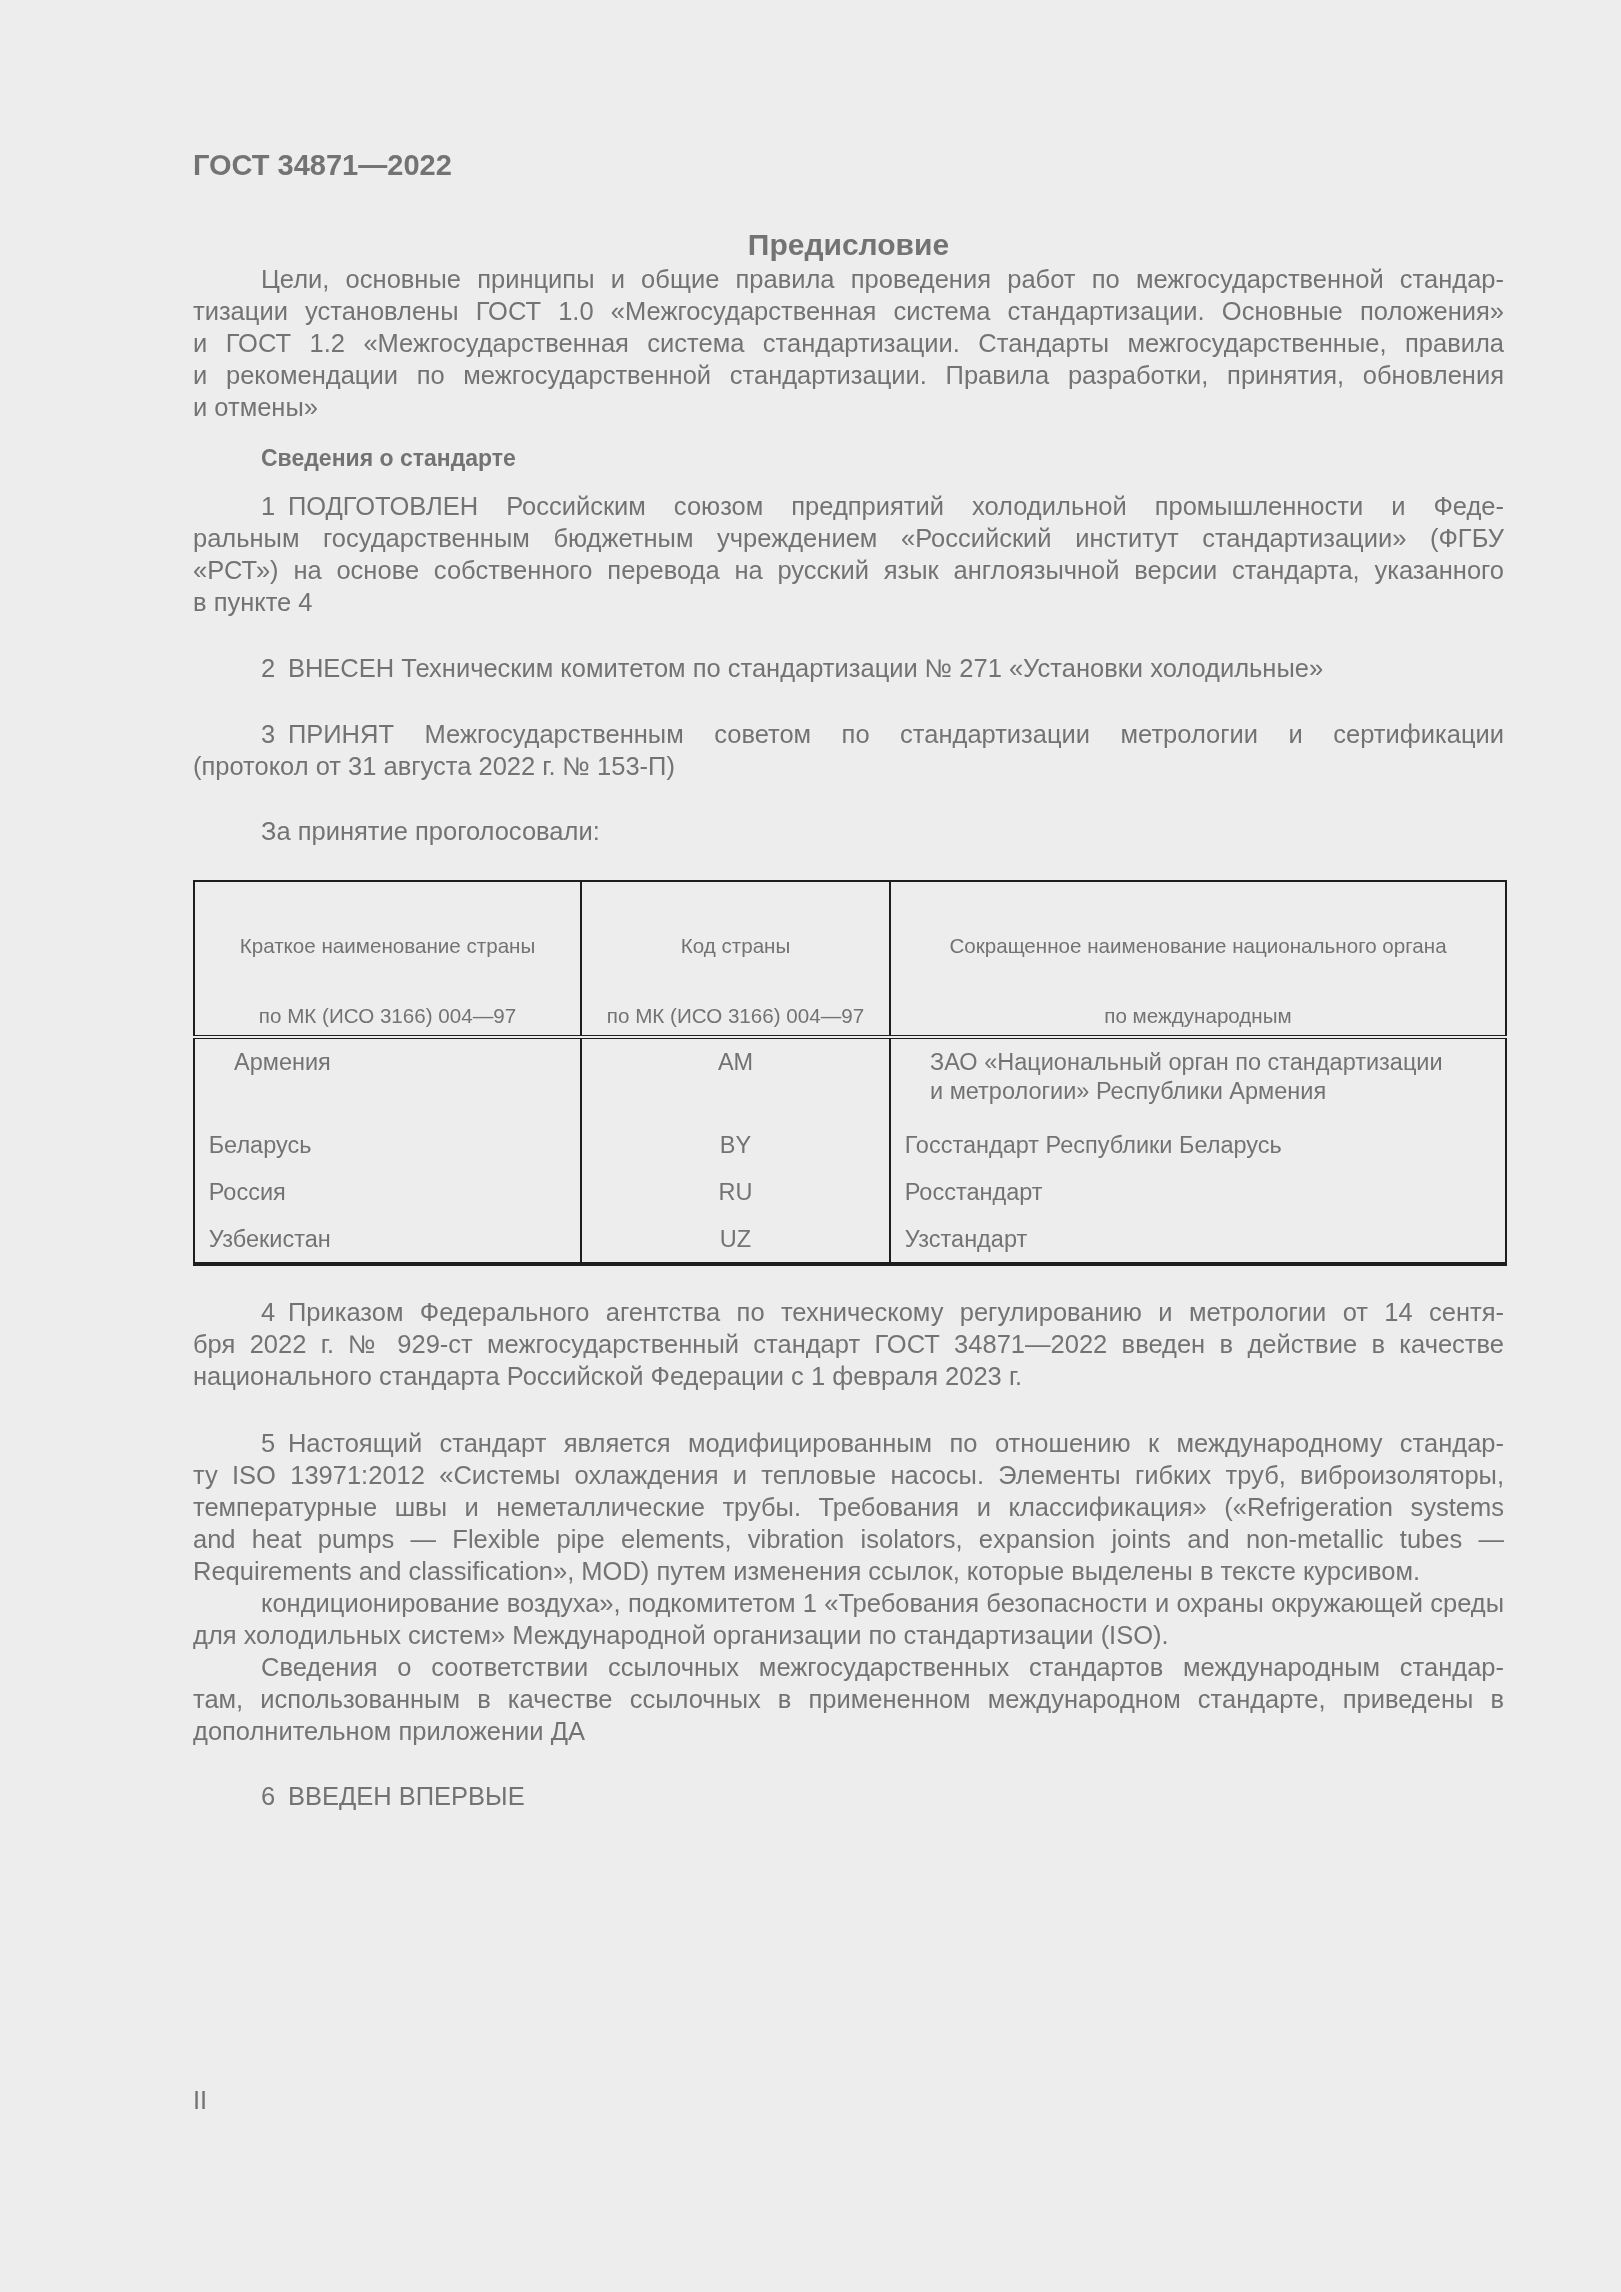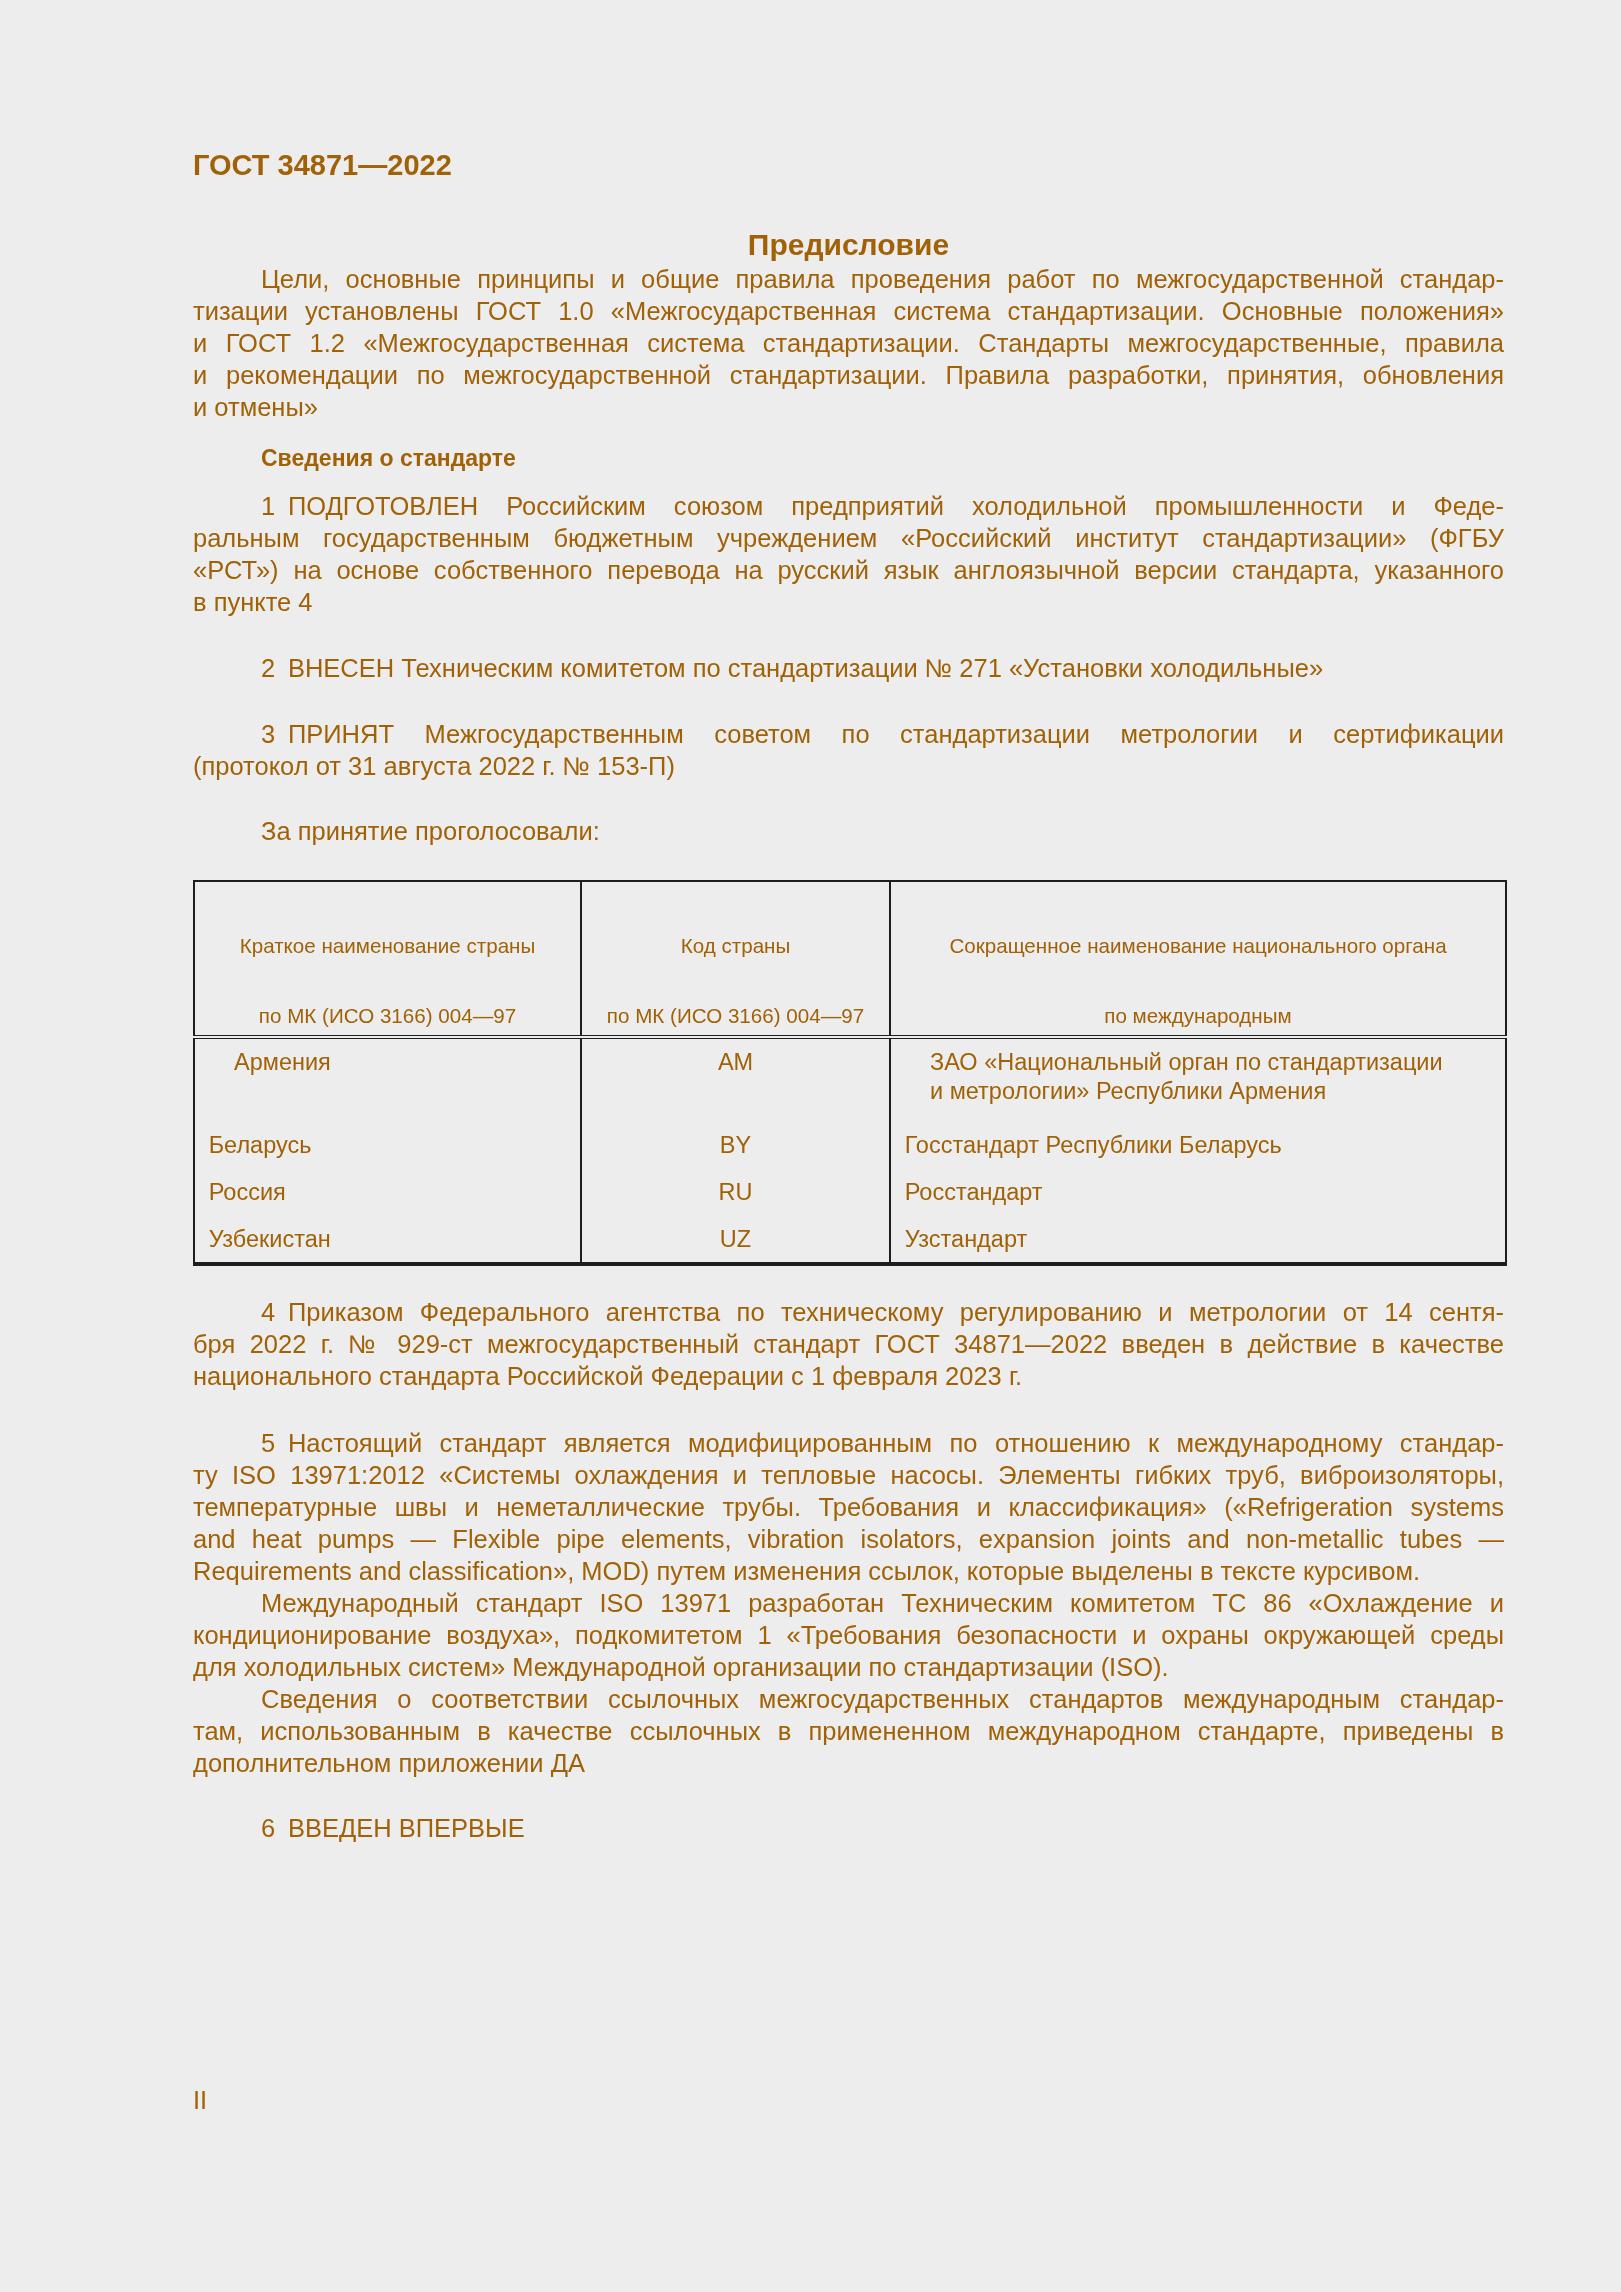--- a/index.html
+++ b/index.html
@@ -3,21 +3,21 @@
 <meta charset="utf-8">
 <style>
   html, body { margin: 0; padding: 0; }
   body { background: #e4e4e4; }
   .page {
     position: relative;
     width: 1621px;
     height: 2293px;
     background: #ededed;
     font-family: "Liberation Sans", sans-serif;
-    color: #a16207;
+    color: #737373;
     overflow: hidden;
   }
   .content {
     position: absolute;
     left: 193px;
     top: 0;
     width: 1311px;
   }
   .doc-code {
     margin-top: 148px;
@@ -185,21 +185,20 @@
       </div>
 
     <div class="para m-item5">
         <span class="jline">5 Настоящий стандарт является модифицированным по отношению к международному стандар-</span>
         <span class="jline">ту ISO 13971:2012 «Системы охлаждения и тепловые насосы. Элементы гибких труб, виброизоляторы,</span>
         <span class="jline">температурные швы и неметаллические трубы. Требования и классификация» («Refrigeration systems</span>
         <span class="jline">and heat pumps — Flexible pipe elements, vibration isolators, expansion joints and non-metallic tubes —</span>
         <span class="jline last">Requirements and classification», MOD) путем изменения ссылок, которые выделены в тексте курсивом.</span>
       </div>
     <div class="para">
-        <span class="jline">Международный стандарт ISO 13971 разработан Техническим комитетом ТС 86 «Охлаждение и</span>
         <span class="jline">кондиционирование воздуха», подкомитетом 1 «Требования безопасности и охраны окружающей среды</span>
         <span class="jline last">для холодильных систем» Международной организации по стандартизации (ISO).</span>
       </div>
     <div class="para">
         <span class="jline">Сведения о соответствии ссылочных межгосударственных стандартов международным стандар-</span>
         <span class="jline">там, использованным в качестве ссылочных в примененном международном стандарте, приведены в</span>
         <span class="jline last">дополнительном приложении ДА</span>
       </div>
 
     <div class="para m-item6">6 ВВЕДЕН ВПЕРВЫЕ</div>

